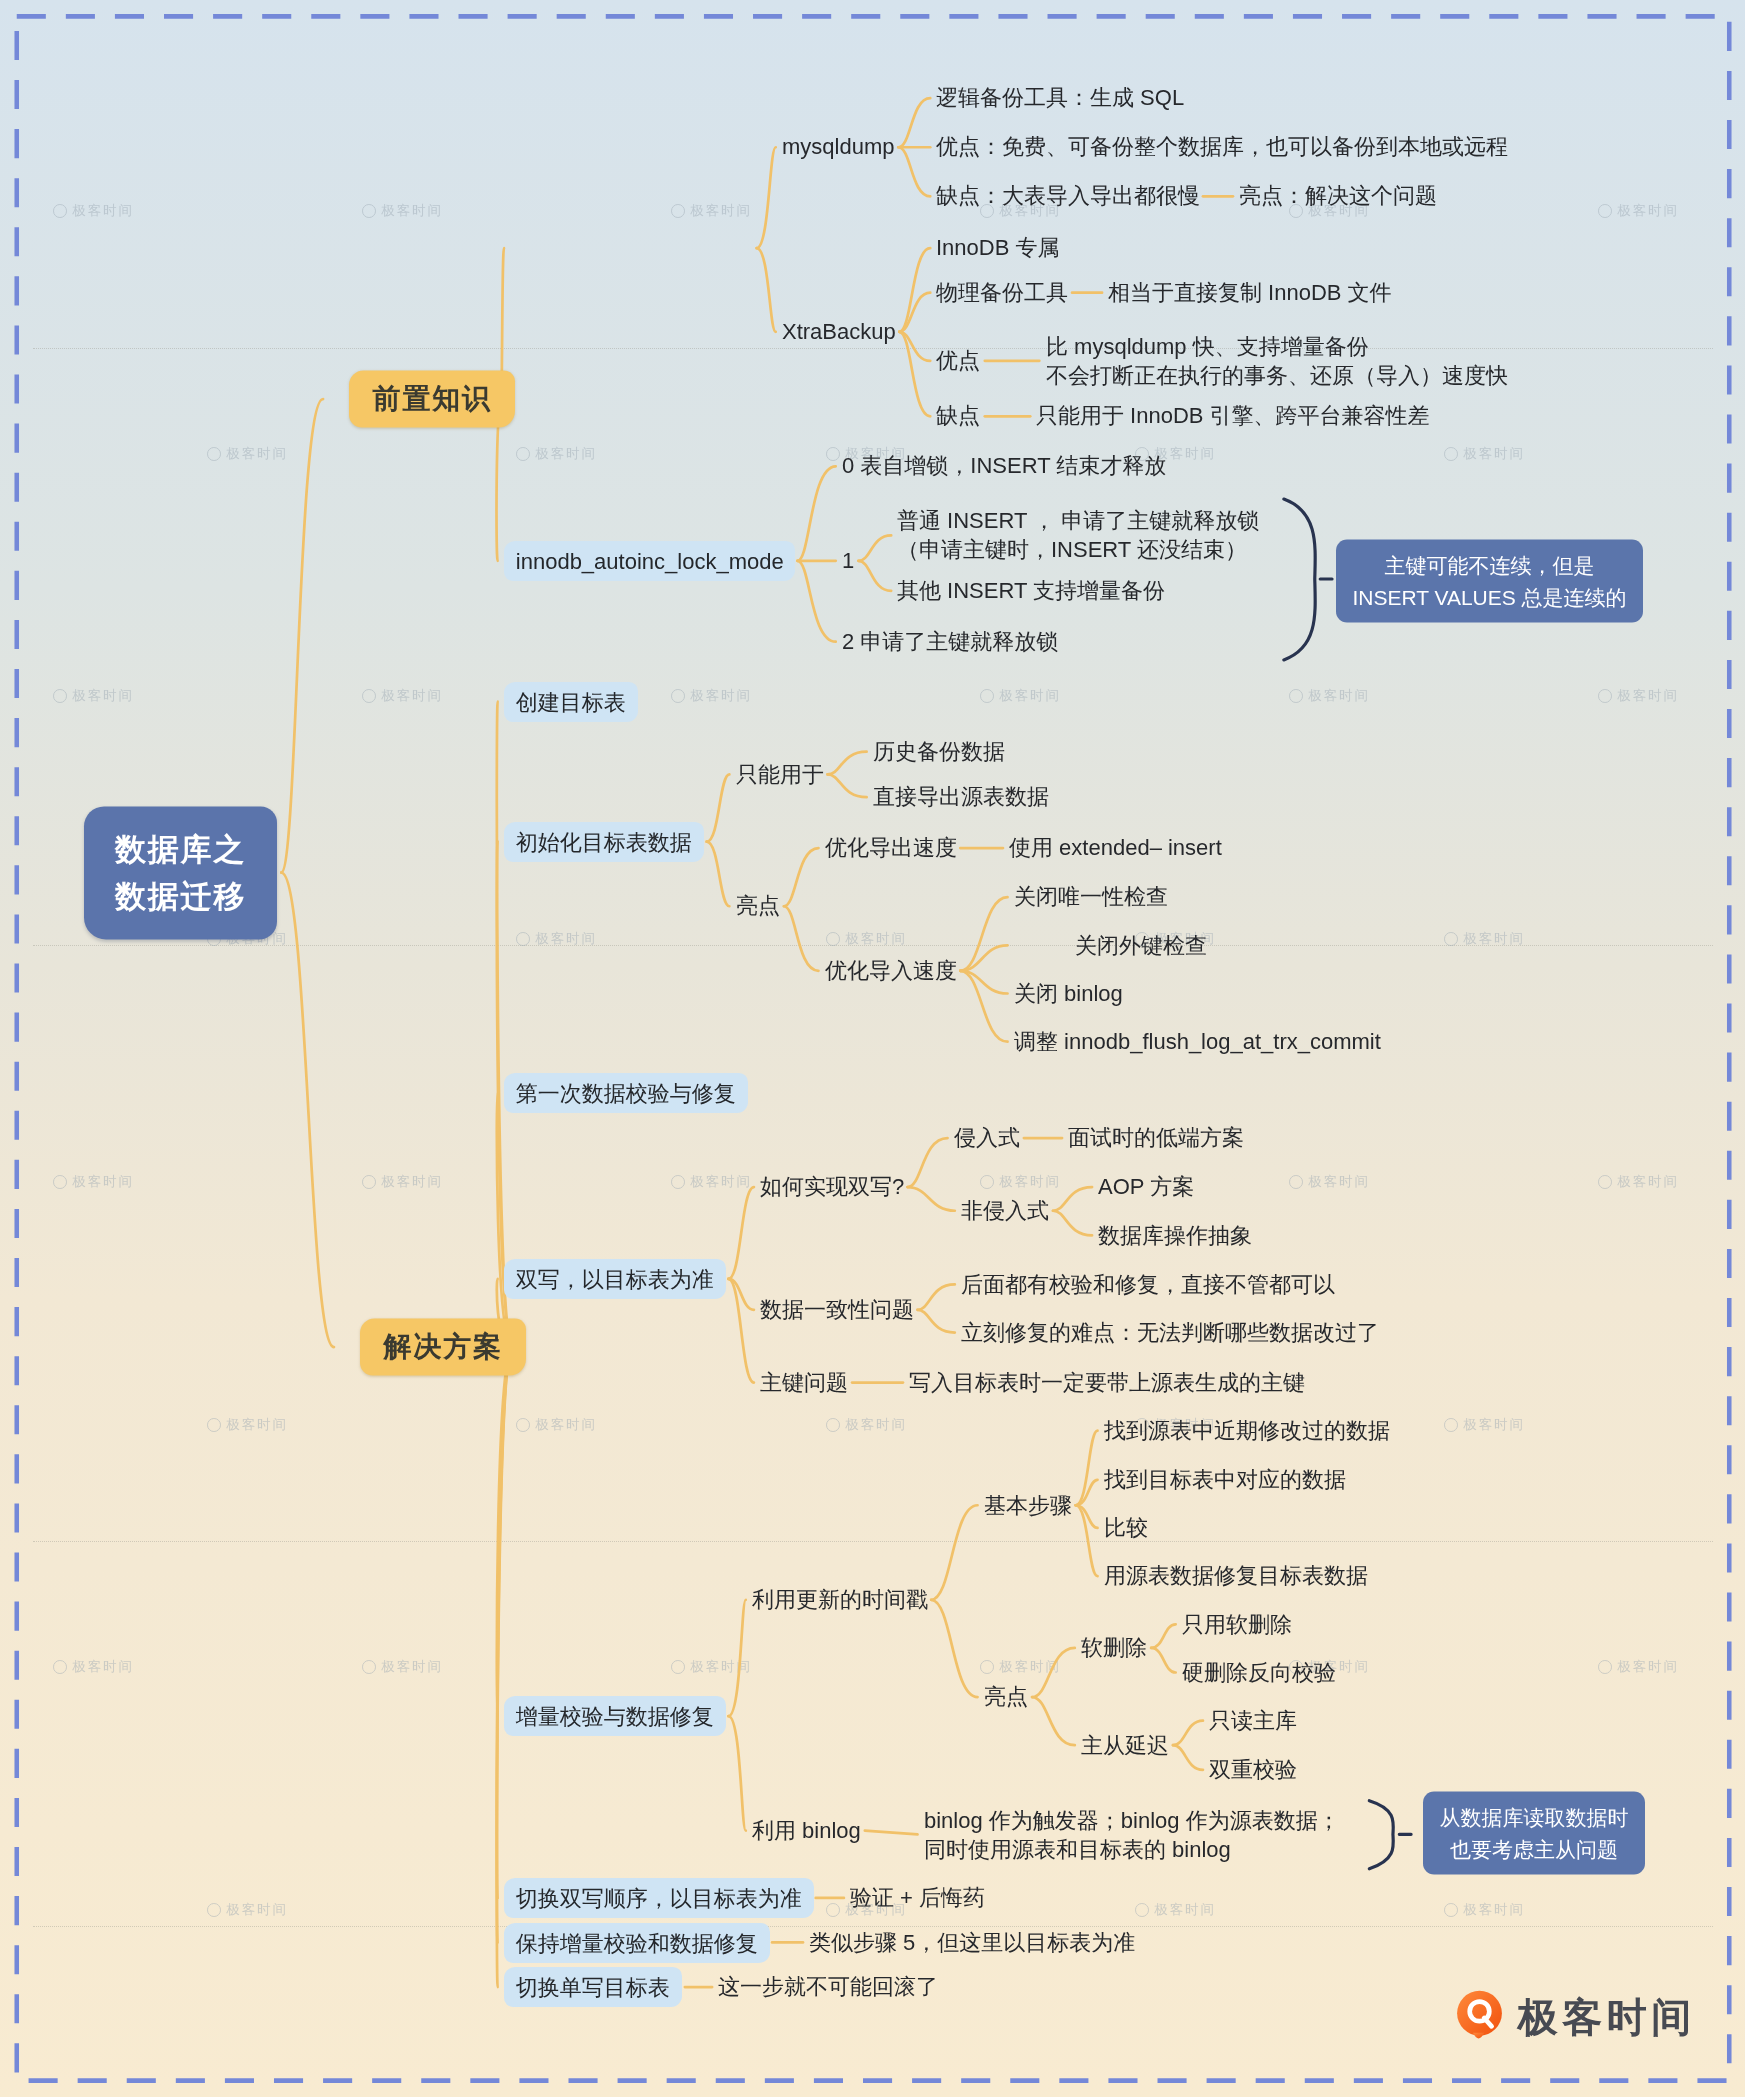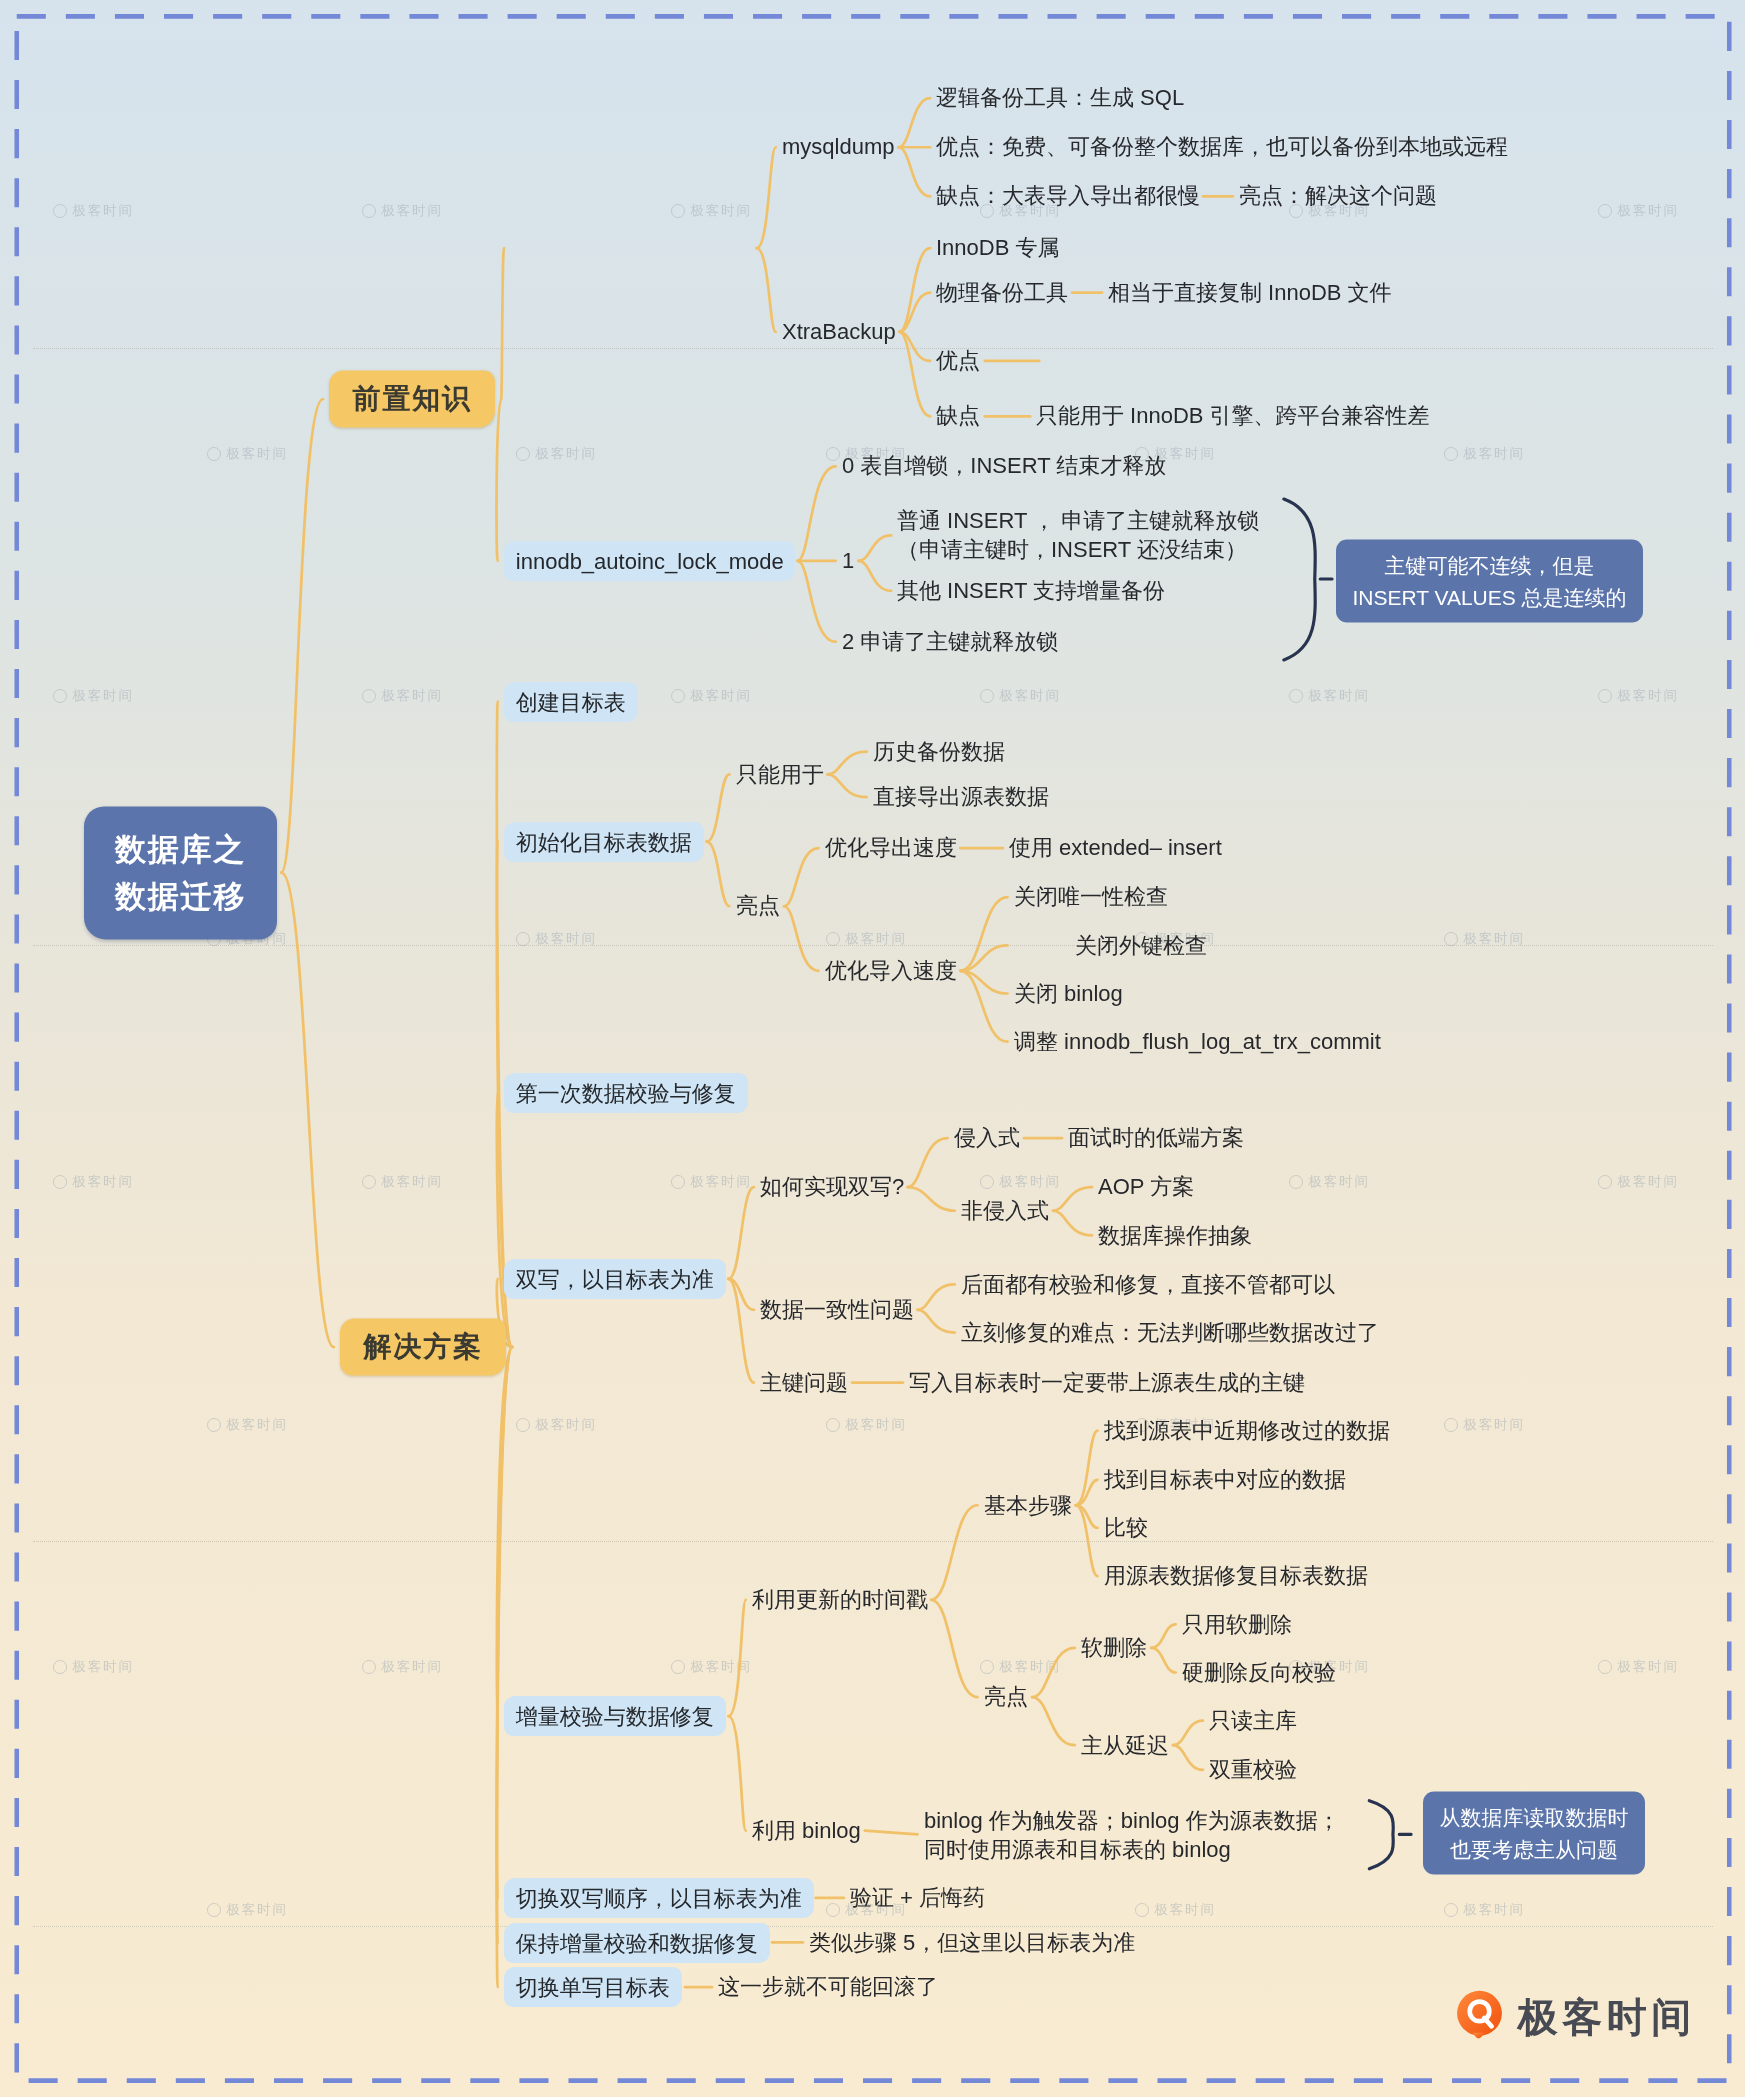--- a/index.html
+++ b/index.html
@@ -34,20 +34,21 @@
     padding:20px 31px;border-radius:20px 16.4px 18px 22px;
     text-align:center;letter-spacing:1.8px;
     box-shadow:0 1.8px 3.6px rgba(60,70,100,.25);
   }
   .branch{
     background:#f6c765;color:#3a3a30;
     font-size:28px;font-weight:600;
     padding:10px 23.6px;border-radius:14.5px 11px 16.4px 12.7px;
     letter-spacing:1.8px;
     box-shadow:0 0.9px 2.7px rgba(140,110,40,.25);
+    margin-left:20px;
   }
   .pill{
     background:#cfe4f4;color:#24272b;
     padding:5.5px 11.8px;border-radius:11px 9px 11px 9px;
   }
   .center{text-align:center;}
   .note{
     background:#5b75ab;color:#fff;
     padding:10px 16.4px;border-radius:11px;
     text-align:center;font-size:21px;line-height:1.5;
@@ -199,20 +200,22 @@
   <div class="node" id="md1" style="left:936px;top:98px">逻辑备份工具：生成 SQL</div>
   <div class="node" id="md2" style="left:936px;top:147px">优点：免费、可备份整个数据库，也可以备份到本地或远程</div>
   <div class="node" id="md3" style="left:936px;top:196px">缺点：大表导入导出都很慢</div>
   <div class="node" id="md3h" style="left:1239px;top:196px">亮点：解决这个问题</div>
 
   <div class="node" id="xb" style="left:782px;top:332px">XtraBackup</div>
   <div class="node" id="xb1" style="left:936px;top:248px">InnoDB 专属</div>
   <div class="node" id="xb2" style="left:936px;top:293px">物理备份工具</div>
   <div class="node" id="xb2d" style="left:1108px;top:293px">相当于直接复制 InnoDB 文件</div>
   <div class="node" id="xb3" style="left:936px;top:361px">优点</div>
+  <div class="node" id="xb3d" style="left:1046px;top:361px">比 mysqldump 快、支持增量备份
+不会打断正在执行的事务、还原（导入）速度快</div>
   <div class="node" id="xb4" style="left:936px;top:416px">缺点</div>
   <div class="node" id="xb4d" style="left:1036px;top:416px">只能用于 InnoDB 引擎、跨平台兼容性差</div>
 
   <div class="node pill" id="am" style="left:504px;top:561px">innodb_autoinc_lock_mode</div>
   <div class="node" id="am0" style="left:842px;top:466px">0 表自增锁，INSERT 结束才释放</div>
   <div class="node" id="am1" style="left:842px;top:561px">1</div>
   <div class="node" id="am1a" style="left:897px;top:535px">普通 INSERT ， 申请了主键就释放锁
 （申请主键时，INSERT 还没结束）</div>
   <div class="node" id="am1b" style="left:897px;top:591px">其他 INSERT 支持增量备份</div>
   <div class="node" id="am2" style="left:842px;top:642px">2 申请了主键就释放锁</div>

